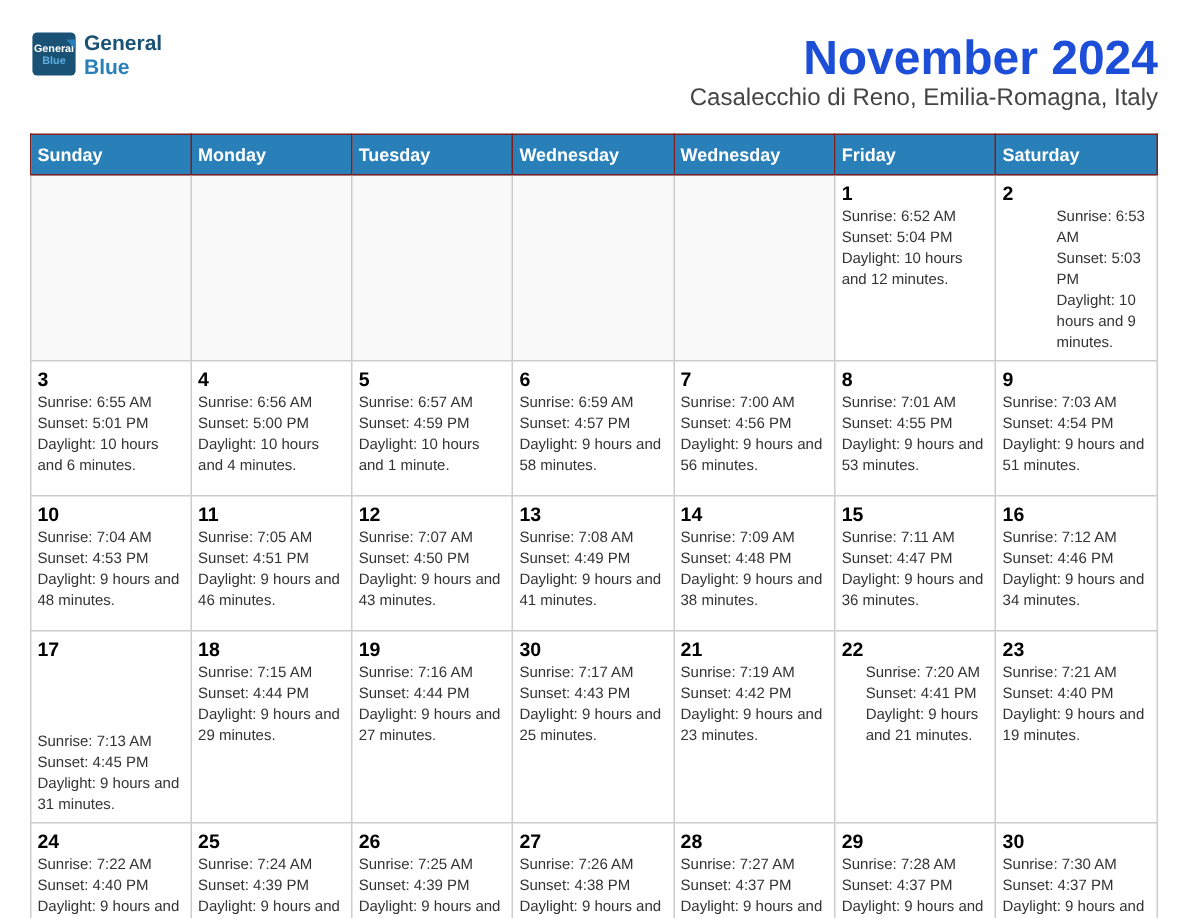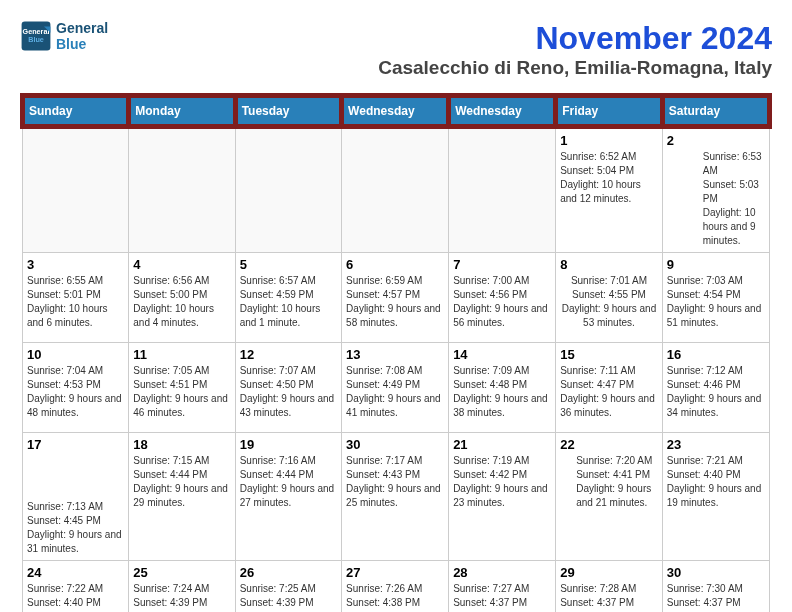--- a/index.html
+++ b/index.html
@@ -23,37 +23,36 @@
     .title-section {
       text-align: right;
       margin-bottom: 4px;
     }
     .month-title {
       font-size: 32px;
       font-weight: bold;
       color: #1d4ed8;
     }
     .location-title {
-      font-size: 19px;
+      font-size: 16px;
       color: #444;
       margin-bottom: 10px;
-      font-weight: bold;
     }
     .calendar {
       width: 100%;
       border-collapse: collapse;
       font-size: 11px;
     }
     .calendar th {
       background-color: #2980b9;
       color: #fff;
       padding: 6px 4px;
       text-align: left;
       font-size: 12px;
-      border: 5px solid #7f1d1d;
+      border: 1px solid #7f1d1d;
     }
     .calendar td {
       border: 1px solid #ccc;
       vertical-align: top;
       padding: 4px;
       height: 90px;
       width: 108px;
       background: #fff;
     }
     .calendar td.empty {
@@ -155,21 +154,21 @@
 Daylight: 9 hours and 58 minutes.</div>
         </td>
         <td>
           <div class="day-number">7</div>
           <div class="day-info" style="white-space: pre-line;">Sunrise: 7:00 AM
 Sunset: 4:56 PM
 Daylight: 9 hours and 56 minutes.</div>
         </td>
         <td>
           <div class="day-number">8</div>
-          <div class="day-info" style="white-space: pre-line; text-align: center;">Sunrise: 7:01 AM
+          <div class="day-info" style="white-space: pre-line;">Sunrise: 7:01 AM
 Sunset: 4:55 PM
 Daylight: 9 hours and 53 minutes.</div>
         </td>
         <td>
           <div class="day-number">9</div>
           <div class="day-info" style="white-space: pre-line;">Sunrise: 7:03 AM
 Sunset: 4:54 PM
 Daylight: 9 hours and 51 minutes.</div>
         </td>
       </tr>

